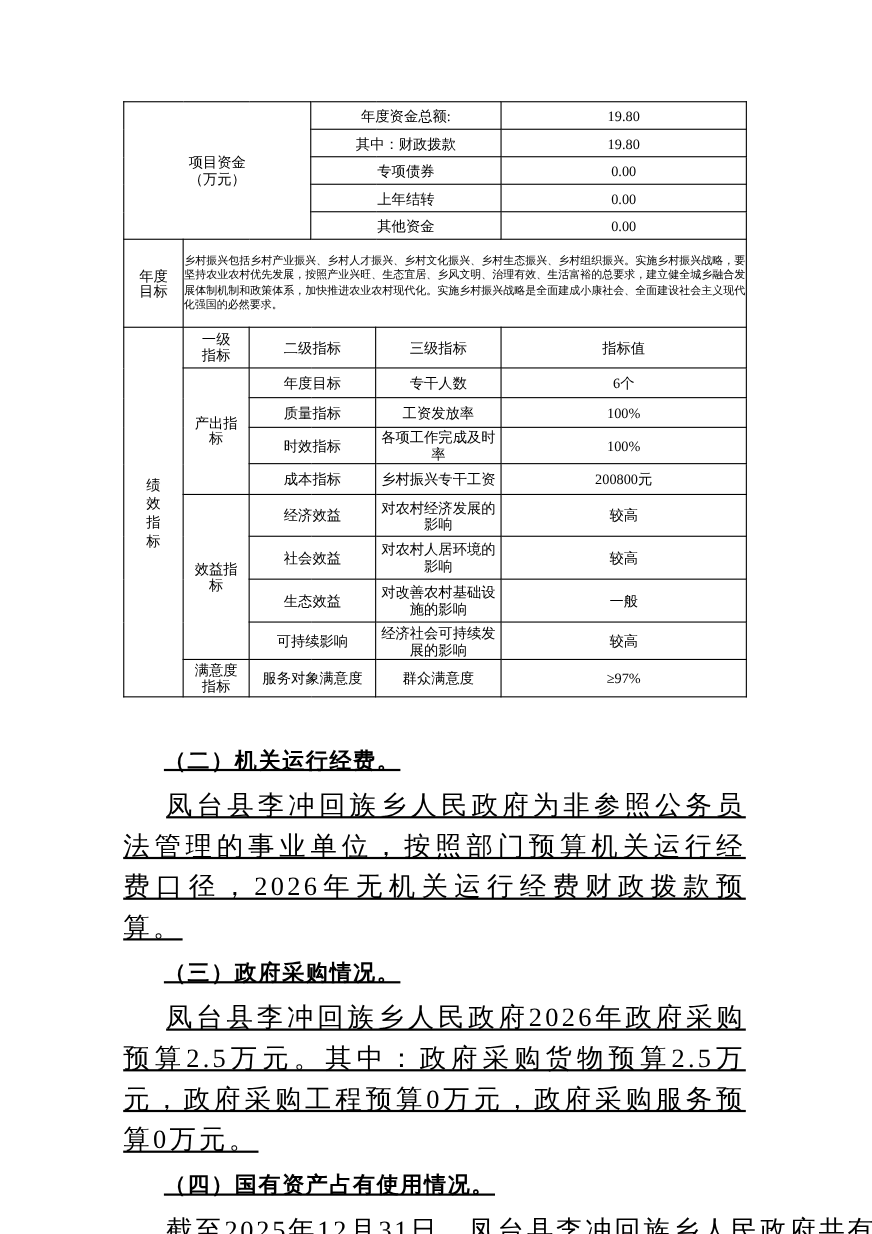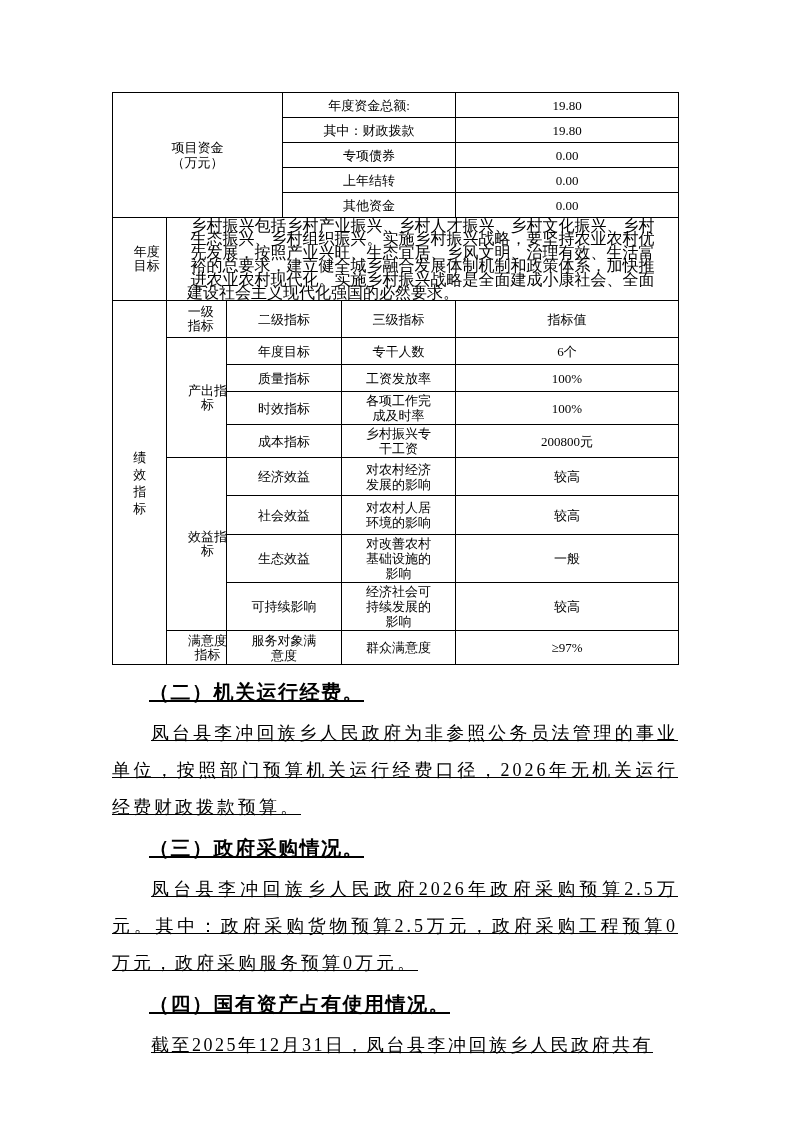--- a/index.html
+++ b/index.html
@@ -10,56 +10,56 @@
   }
   .page { position:absolute; left:0; top:0; width:793px; height:1122px; background:#fff; overflow:hidden; }
 
   
   table.budget {
     position:absolute; left:112px; top:92px; width:566px;
     border-collapse:collapse; table-layout:fixed;
     font-size:13px; line-height:15px;
   }
   table.budget td {
-    border:1px solid #000; padding:1px 20px;
+    border:1px solid #000; padding:1px 0;
     vertical-align:middle; text-align:center;
     overflow:hidden;
   }
   tr.r25 { height:25px; }
   tr.r-goal { height:80px; }
   tr.r-h { height:37px; }
   tr.r27 { height:27px; }
   tr.r33 { height:33px;font-family:Liberation Serif, serif; }
   tr.r28 { height:28px; }
   tr.r38 { height:38px; }
   tr.r39 { height:39px; }
   tr.r34 { height:34px; }
 
   td.c-name { text-align:left; padding-left:5px; }
   td.c-val  { text-align:left; padding-left:6px; }
   td.c-goal {
     text-align:justify; text-align-last:left;
-    font-size:16px; line-height:13.4px; padding:2px 5px 2px 5px;
+    font-size:10px; line-height:13.4px; padding:2px 5px 2px 5px;
   }
   .wrap1 { display:inline-block; width:1.05em; line-height:17px; text-align:center; }
   .wrap2 { display:inline-block; width:2.1em; line-height:14px; text-align:center; }
   .wrap3 { display:inline-block; width:3.15em; line-height:14px; text-align:center; }
   .wrap4 { display:inline-block; width:4.2em; line-height:15px; text-align:center; }
 
   
   .text-block {
     position:absolute; left:112px; top:670px; width:566px;text-decoration:underline;
   }
   .text-block h3 {
     font-family:"Liberation Sans","DejaVu Sans",sans-serif;
     font-size:20px; font-weight:bold; letter-spacing:1.5px;
     line-height:37px; margin:4px 0; padding-left:37px;
   }
   .text-block p {
-    font-size:18px; letter-spacing:3px;
+    font-size:24px; letter-spacing:3px;
     line-height:37px; margin:0;
     text-indent:39px;
     text-align:justify;
   }
   .text-block p.single-line {
     letter-spacing:2.5px;
     white-space:nowrap;
   }
 </style>
 </head>

